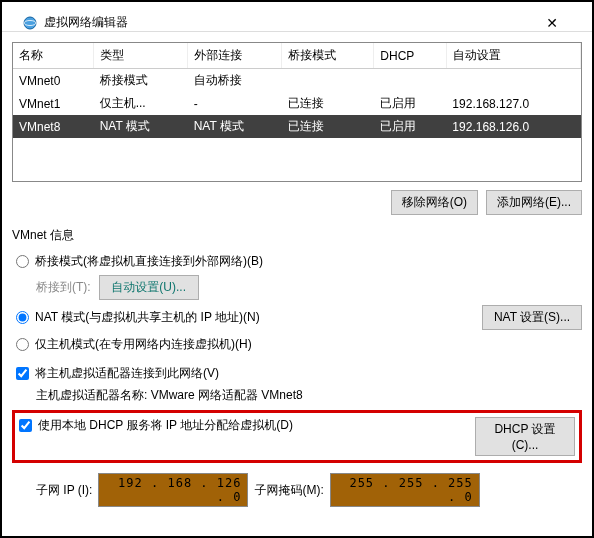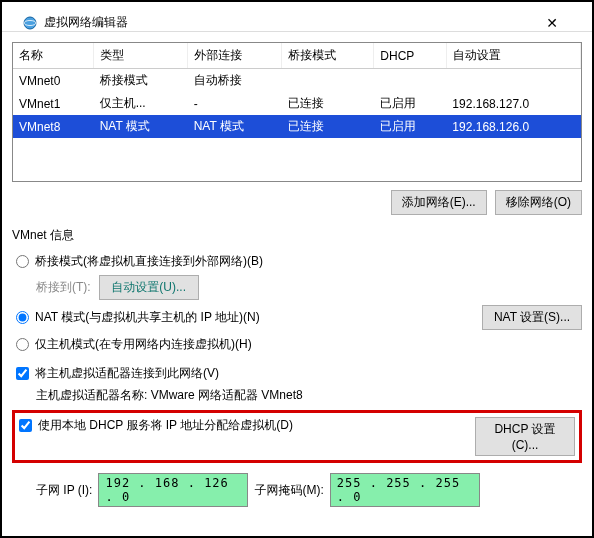--- a/index.html
+++ b/index.html
@@ -6,35 +6,35 @@
 body{background:#fff;width:594px;height:538px;border:2px solid #000;display:flex;flex-direction:column}
 .titlebar{height:30px;display:flex;align-items:flex-end;padding:0 20px;border-bottom:1px solid #ddd}
 .titlebar .icon{width:16px;height:16px;margin-right:6px;display:flex;align-items:center;justify-content:center}
 .titlebar .title{flex:1}
 .titlebar .close{width:40px;text-align:center;font-size:14px;cursor:pointer}
 .content{flex:1;padding:10px;display:flex;flex-direction:column}
 .table-wrap{border:1px solid #888;height:140px;overflow:hidden}
 table{width:100%;border-collapse:collapse}
 th{text-align:left;padding:4px 6px;border-bottom:1px solid #ccc;border-right:1px solid #eee;font-weight:normal;background:#fff}
 td{padding:3px 6px;white-space:nowrap}
-tr.sel td{background:#1d4ed8;color:#fff}
+tr.sel td{background:#404040;color:#fff}
 .net-btns{display:flex;justify-content:flex-end;gap:8px;margin:8px 0}
 button{padding:3px 10px;background:#e1e1e1;border:1px solid #adadad;cursor:pointer;min-height:22px}
 button:disabled{color:#0f766e}
 .group-label{margin:4px 0 6px}
 .radio-row,.check-row{display:flex;align-items:center;padding:3px 0 3px 4px}
 input[type=radio],input[type=checkbox]{margin-right:6px;width:13px;height:13px}
 .row-flex{display:flex;align-items:center;padding:2px 0 2px 24px;}
 .row-flex .lbl{white-space:nowrap}
 select{flex:1;height:22px;border:1px solid #aaa;background:#fff;padding:0 4px}
 .side-btn{width:100px;margin-left:8px}
 .red-box{border:3px solid #d40000;padding:4px;display:flex;align-items:flex-start;margin:4px 0}
 .red-box .check-row{flex:1;padding:0}
 .ip-row{display:flex;align-items:center;gap:6px;padding:6px 0 6px 24px}
-.ip-input{border:1px solid #888;padding:2px 6px;font-family:monospace;background:#86efac;width:150px;text-align:left;letter-spacing:1px}
+.ip-input{border:1px solid #888;padding:2px 6px;font-family:monospace;background:#a16207;width:150px;text-align:right;letter-spacing:1px}
 .disabled-txt{color:#888}
 .spacer{flex:1}
 </style>
 </head>
 <body>
 
 <div class="titlebar">
   <span class="icon">
     <svg width="16" height="16" viewBox="0 0 16 16">
         <circle cx="8" cy="8" r="6" fill="#4aa0e0" stroke="#1060a0"></circle>
@@ -82,22 +82,22 @@
             <td>NAT 模式</td>
             <td>已连接</td>
             <td>已启用</td>
             <td>192.168.126.0</td>
           </tr>
         </tbody>
     </table>
   </div>
 
   <div class="net-btns">
+    <button>移除网络(O)</button>
     <button>添加网络(E)...</button>
-    <button>移除网络(O)</button>
   </div>
 
   <div class="group-label">VMnet 信息</div>
 
   <label class="radio-row">
     <input type="radio" name="mode" style="">
       <span>桥接模式(将虚拟机直接连接到外部网络)(B)</span>
   </label>
   <div class="row-flex">
     <span class="lbl disabled-txt">桥接到(T):</span>

